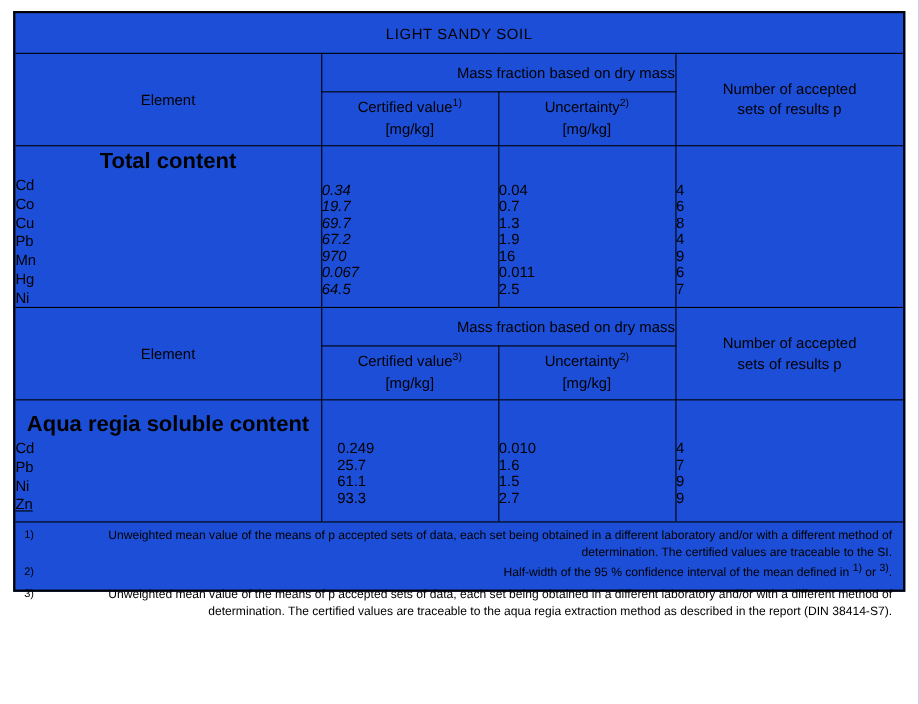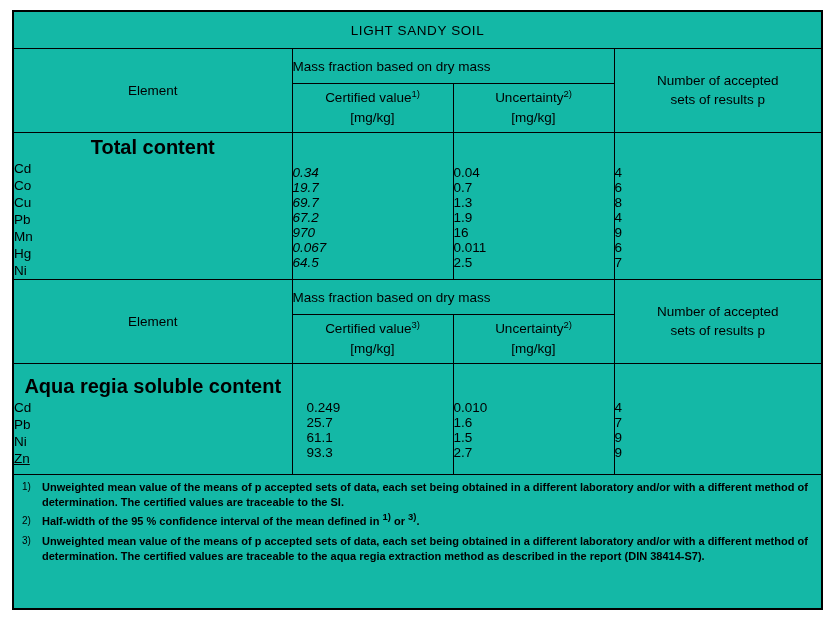--- a/index.html
+++ b/index.html
@@ -17,25 +17,25 @@
   #page {
     position: relative;
     width: 835px;
     height: 640px;
     box-sizing: border-box;
     padding: 10px 12px 10px 12px;
   }
   .outer-frame {
     box-sizing: border-box;
     width: 811px;
-    height: 600px;
+    height: 528px;
     border: 2px solid #000000;
     display: flex;
     flex-direction: column;
-    background: #14b8a6;
+    background: #1d4ed8;
   }
   table.cert {
     border-collapse: collapse;
     table-layout: fixed;
     width: 100%;
   }
   table.cert td, table.cert th {
     border: 1px solid #000000;
     padding: 0;
     vertical-align: middle;
@@ -54,21 +54,21 @@
     font-size: 15px;
     letter-spacing: 0.6px;
     height: 36px;
   }
   .hdr-element {
     text-align: center;
     font-size: 14px;
     height: 82px;
   }
   .hdr-mass {
-    text-align: left;
+    text-align: right;
     font-size: 14px;
     height: 34px;
   }
   .hdr-sets {
     text-align: center;
     font-size: 14px;
     line-height: 1.35;
     height: 82px;
   }
   .hdr-sub {
@@ -108,22 +108,21 @@
   .fn-mark {
     width: 20px;
     flex: 0 0 20px;
     font-size: 10px;
     vertical-align: super;
     padding-top: 0px;
     text-align: left;
   }
   .fn-text {
     flex: 1 1 auto;
-    text-align: left;
-    font-weight: bold;
+    text-align: right;
   }
 </style>
 </head>
 <body>
 
 <div id="page">
   <div class="outer-frame">
 
     <table class="cert">
       <colgroup>

